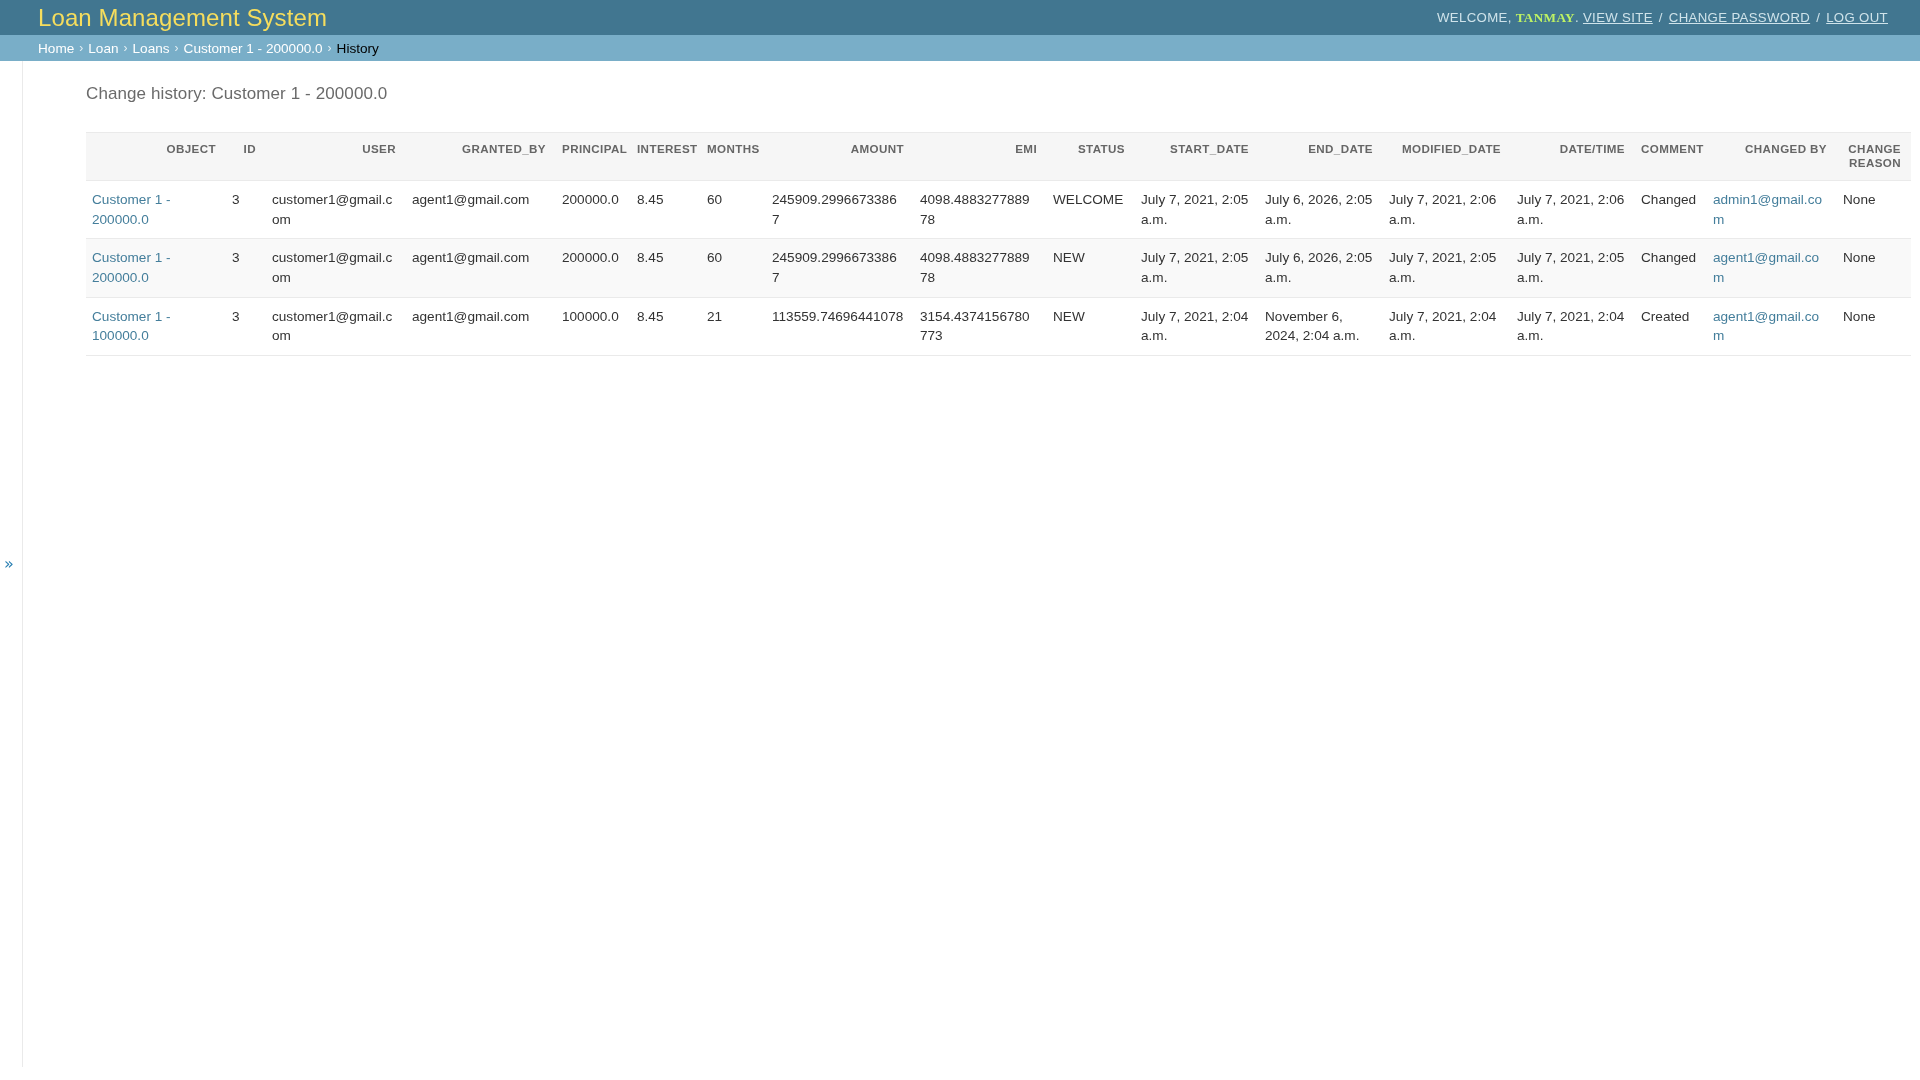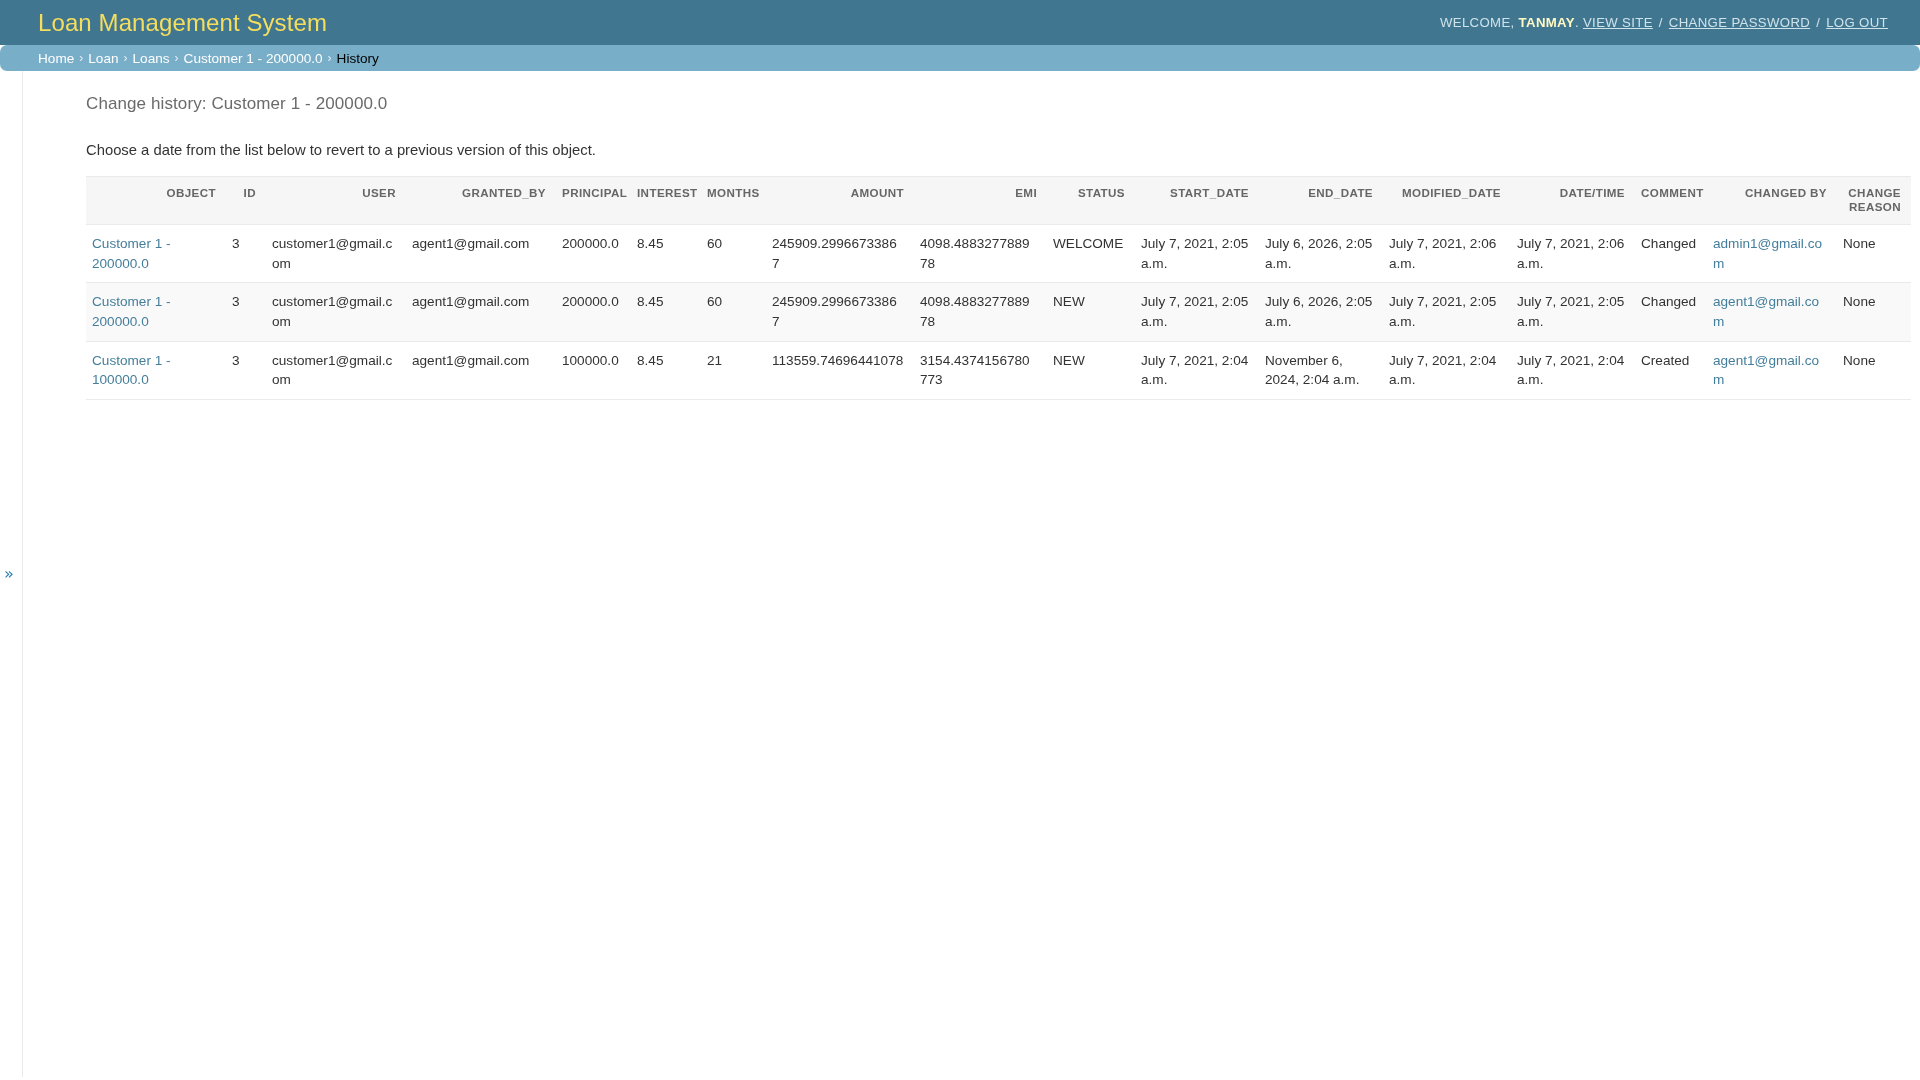--- a/index.html
+++ b/index.html
@@ -10,21 +10,21 @@
     width: 1920px;
     height: 1080px;
     background: #ffffff;
     font-family: "Liberation Sans", sans-serif;
     color: #333333;
     overflow: hidden;
   }
 
   
   #branding-bar {
-    height: 45px;
+    height: 35px;
     background: #417690;
     color: #ffffff;
     display: flex;
     align-items: center;
     justify-content: space-between;
     padding: 0 32px 0 38px;
   }
   #site-name {
     font-size: 24px;
     font-weight: 300;
@@ -35,38 +35,38 @@
   #user-tools {
     font-size: 13.2px;
     color: #cfe3ea;
     letter-spacing: 0.35px;
     white-space: nowrap;
     text-transform: uppercase;
   }
   #user-tools .welcome-label { text-transform: uppercase; }
   #user-tools .username {
     font-weight: bold;
-    color: #fef9c3;
+    color: #bef264;
+    font-family: Liberation Serif, serif;
   }
   #user-tools a {
     color: #cfe3ea;
     text-decoration: underline;
   }
   #user-tools .sep { padding: 0 2px; }
 
   
   #breadcrumbs {
     height: 18px;
     background: #79aec8;
     display: flex;
     align-items: center;
     padding: 13px 38px;
     font-size: 13.6px;
     color: #ffffff;
-    border-radius: 7px;
   }
   #breadcrumbs a {
     color: #ffffff;
     text-decoration: none;
   }
   #breadcrumbs .crumb-div {
     color: #e3eff4;
     padding: 0 5px;
     font-size: 12px;
   }
@@ -199,21 +199,20 @@
   </div>
 
 <div id="page-body">
   <div id="nav-sidebar-toggle">
     <span class="chevron">»</span>
   </div>
 
   <div id="content-area">
     <div id="content-inner">
       <h1 id="page-title">Change history: Customer 1 - 200000.0</h1>
-      <p id="history-hint">Choose a date from the list below to revert to a previous version of this object.</p>
 
       <table id="change-history">
         <colgroup>
           <col class="c-object">
             <col class="c-id">
             <col class="c-user">
             <col class="c-granted">
           <col class="c-principal">
             <col class="c-interest">
             <col class="c-months">

